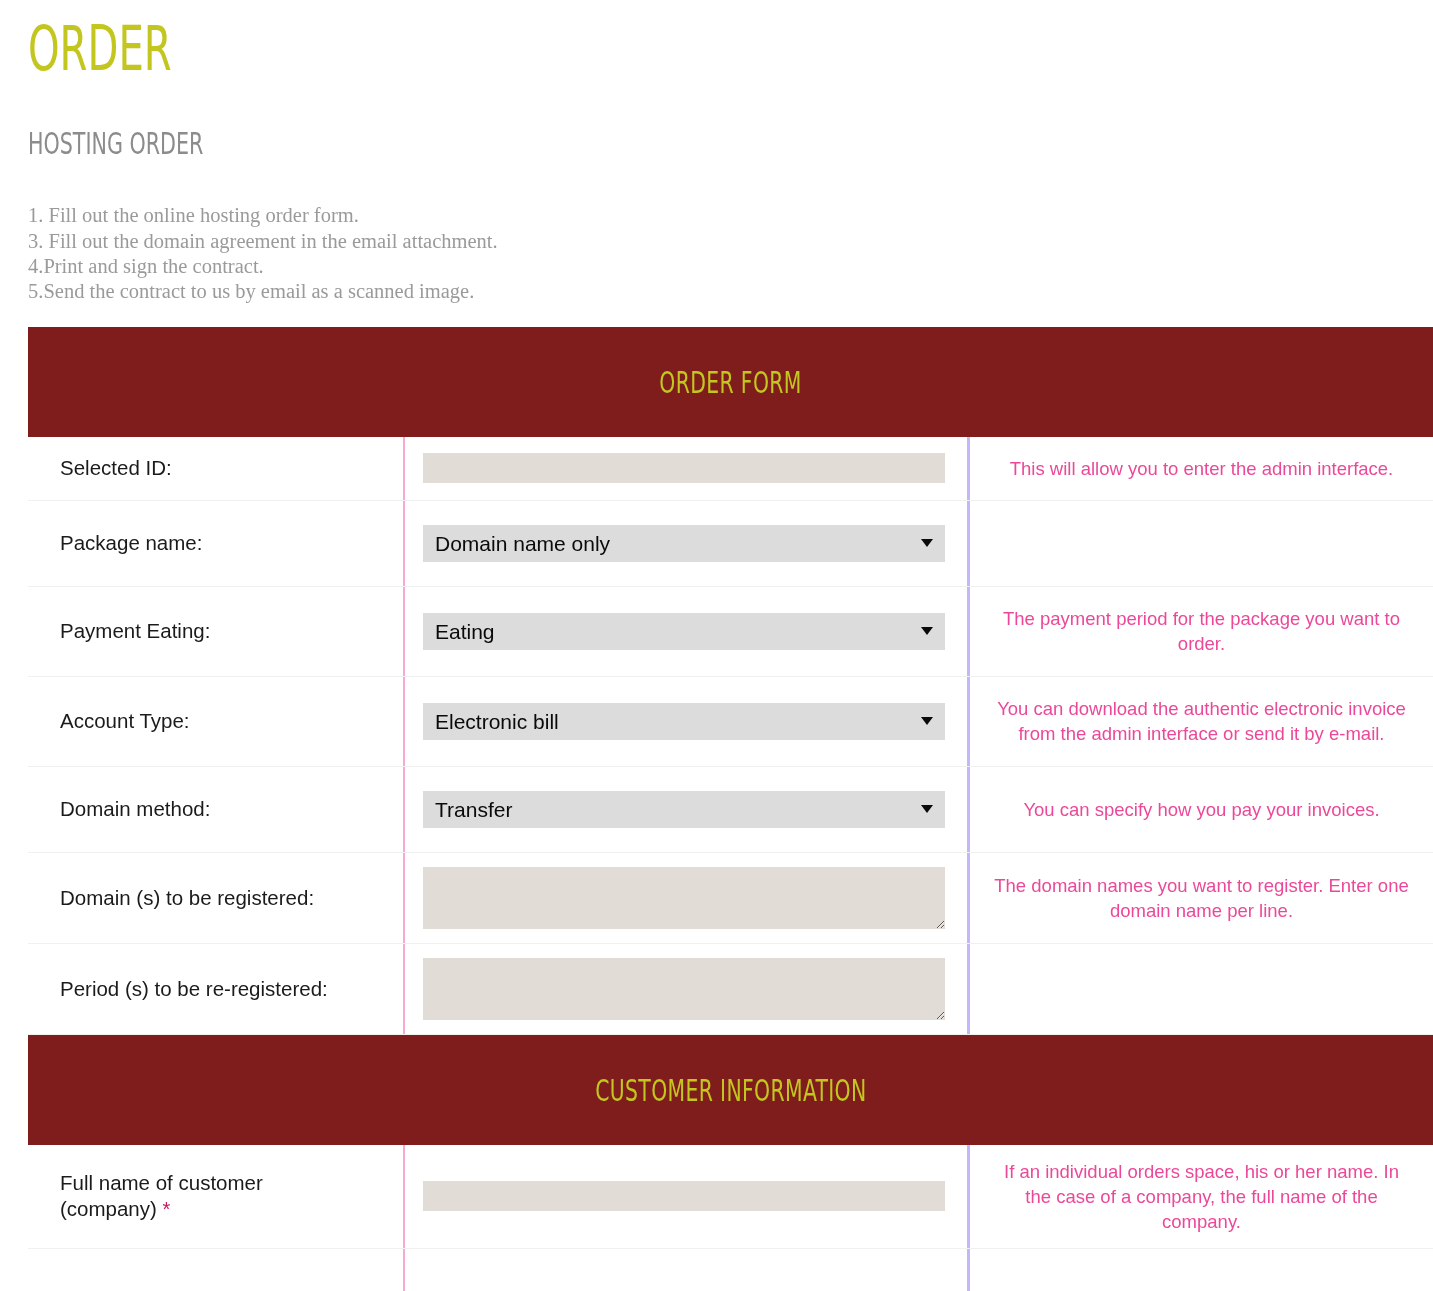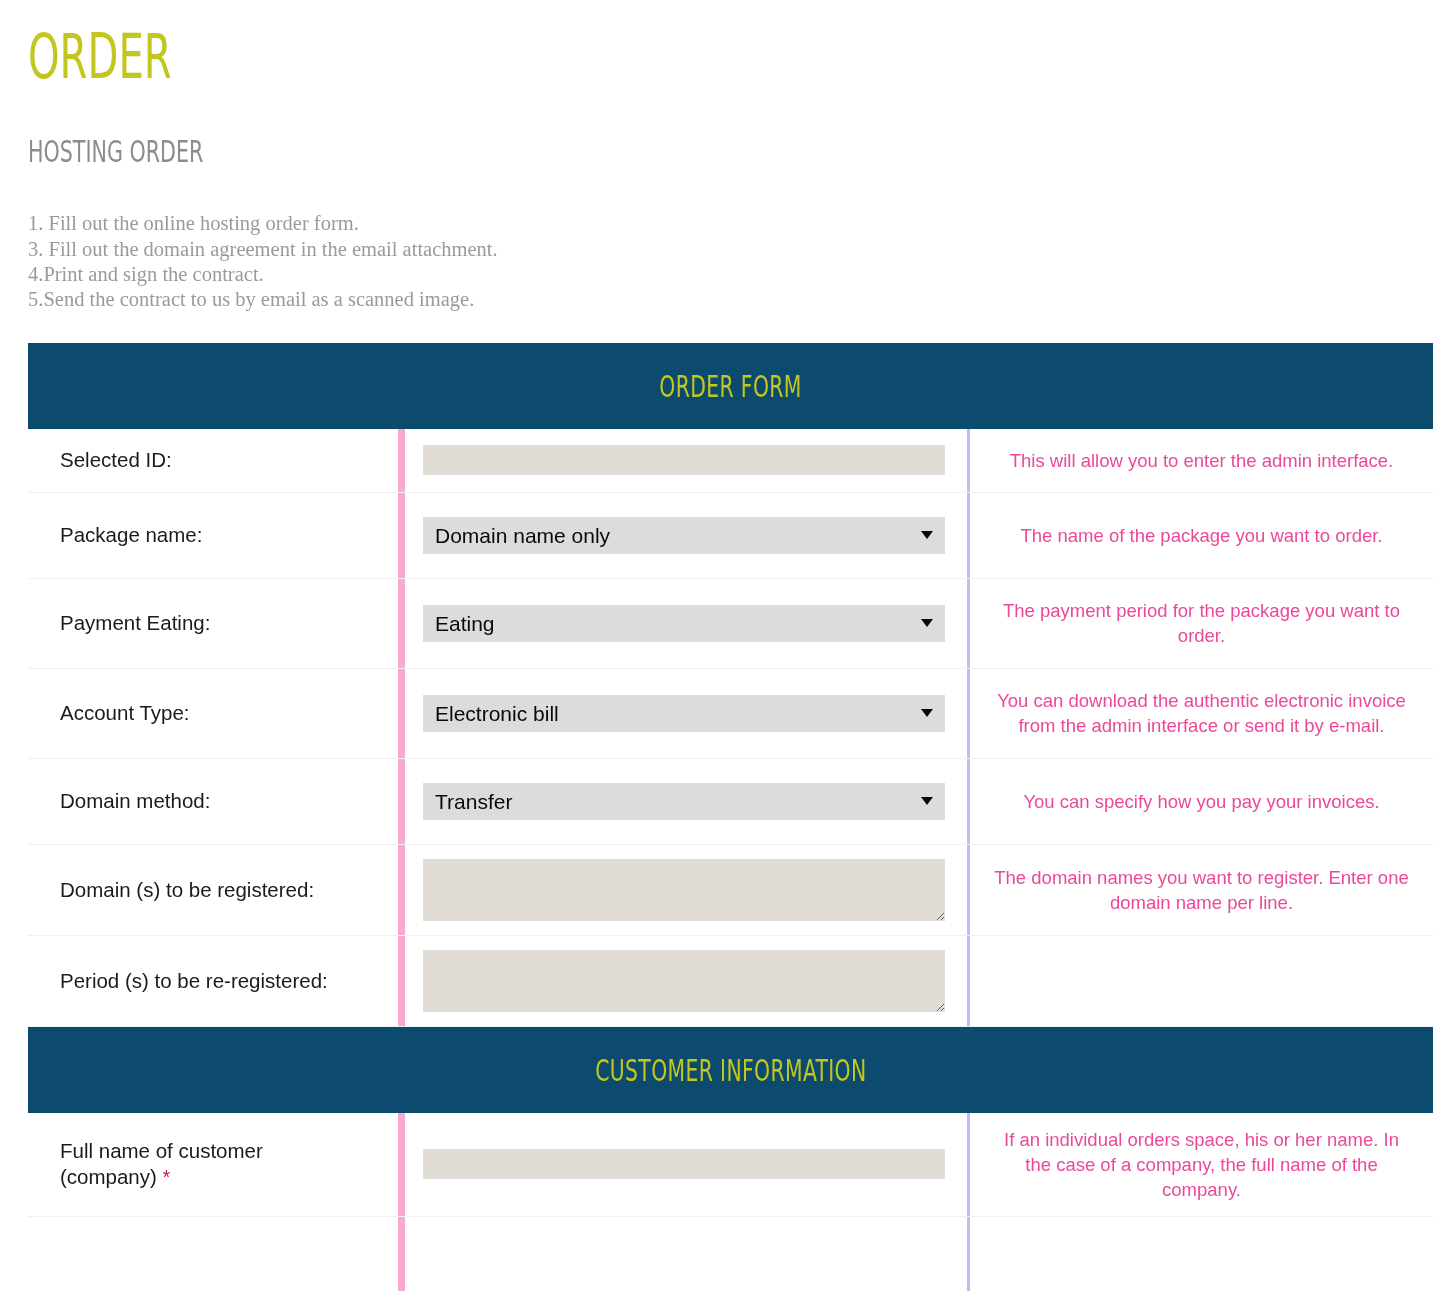--- a/index.html
+++ b/index.html
@@ -12,21 +12,21 @@
   .page {
     width: 1433px;
     min-height: 1291px;
     position: relative;
     overflow: hidden;
     background: #ffffff;
   }
 
   
   .intro {
-    padding: 8px 28px;
+    padding: 0 28px;
   }
   .page-title {
     font-family: "DejaVu Sans Condensed", "Liberation Sans Narrow", "Liberation Sans", sans-serif;
     font-stretch: condensed;
     transform: scaleX(0.72);
     transform-origin: left center;
     font-size: 62px;
     line-height: 1.05;
     font-weight: 400;
     color: #c4c620;
@@ -57,22 +57,22 @@
   }
   .steps div { white-space: nowrap; }
 
   
   .form-wrap {
     margin-top: 22px;
     margin-left: 28px;
     width: 1405px;
   }
   .band {
-    background: #0c4a6e;
-    height: 86px;
+    background: #7f1d1d;
+    height: 110px;
     display: flex;
     align-items: center;
     justify-content: center;
   }
   .band-text {
     font-family: "DejaVu Sans Condensed", "Liberation Sans Narrow", "Liberation Sans", sans-serif;
     font-stretch: condensed;
     transform: scaleX(0.73);
     font-size: 31px;
     color: #c4c620;
@@ -88,21 +88,21 @@
     min-height: 64px;
   }
   .row:last-child { border-bottom: 1px solid #f0f0ee; }
 
   .cell-label {
     width: 377px;
     flex: 0 0 377px;
     display: flex;
     align-items: center;
     padding: 14px 0 14px 32px;
-    border-right: 7px solid #f9a8d4;
+    border-right: 2px solid #f9a8d4;
   }
   .cell-label .lbl {
     font-size: 20.5px;
     color: #1b1b1b;
     line-height: 26px;
     font-family: "Liberation Sans", sans-serif;
   }
   .req { color: #c2195c; font-size: 20px; }
 
   .cell-field {
@@ -228,23 +228,20 @@
         <span class="lbl">Package name:</span>
       </div>
       <div class="cell-field">
         <div class="selwrap">
           <select class="sel">
             <option>Domain name only</option>
           </select>
           <span class="sel-arrow"></span>
         </div>
       </div>
-      <div class="cell-help">
-        <span class="help">The name of the package you want to order.</span>
-      </div>
     </div>
 
     <div class="row r-xtall">
       <div class="cell-label">
         <span class="lbl">Payment Eating:</span>
       </div>
       <div class="cell-field">
         <div class="selwrap">
           <select class="sel">
             <option>Eating</option>

